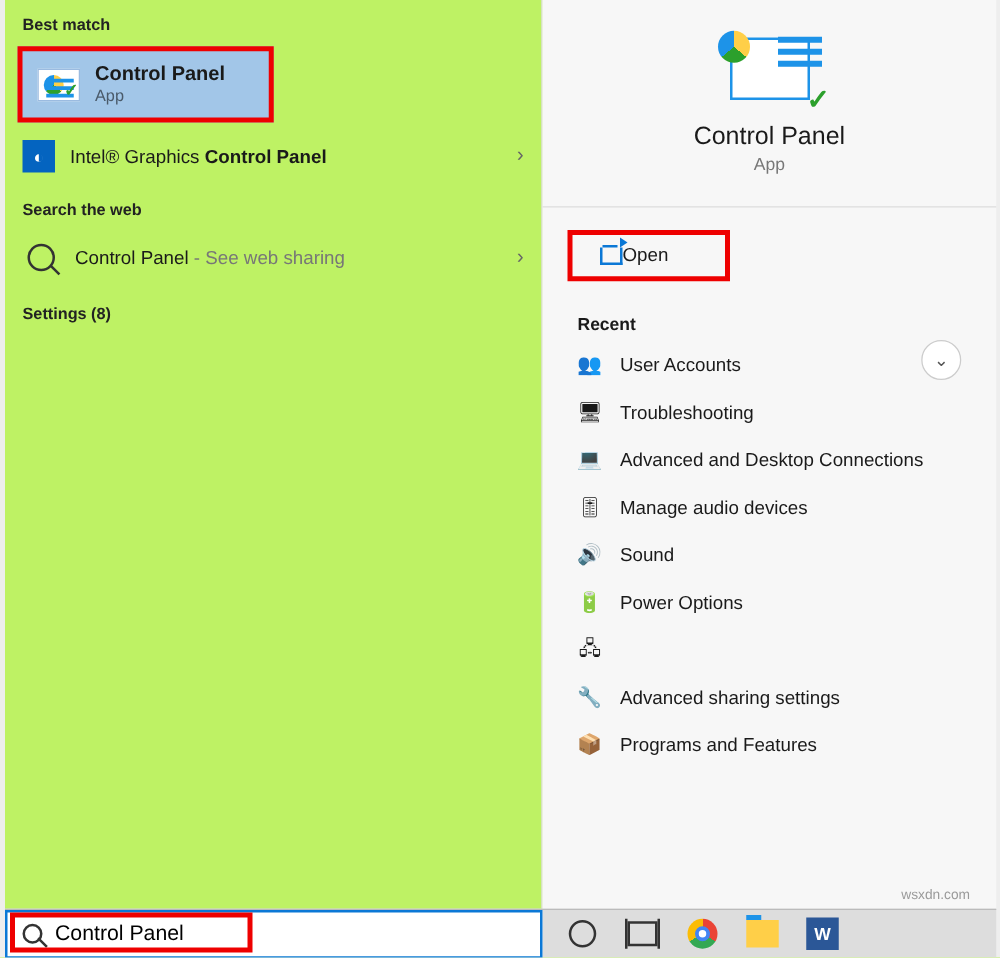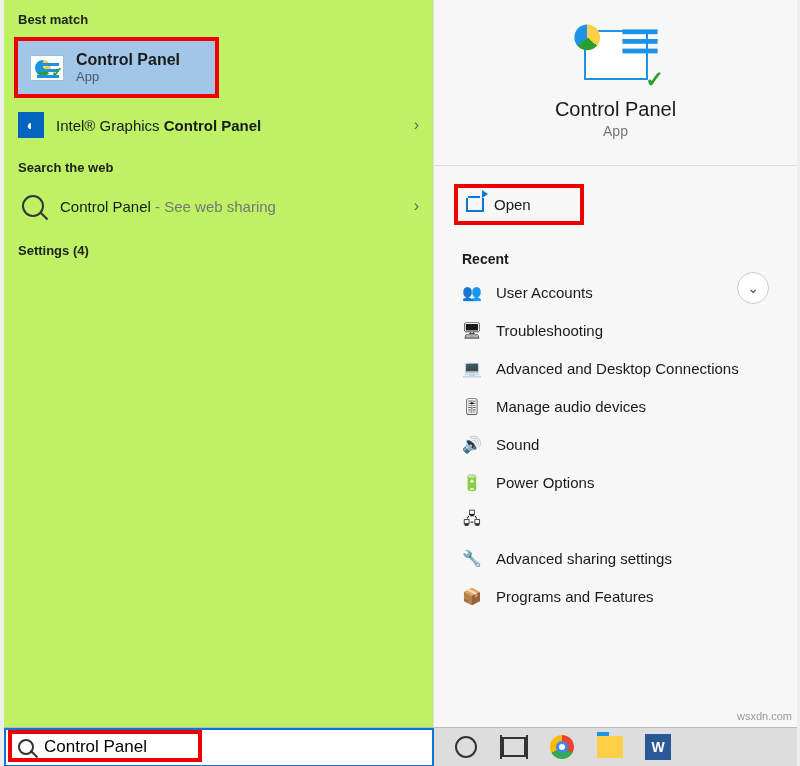--- a/index.html
+++ b/index.html
@@ -28,21 +28,21 @@
   .sub-grey { color: #777; }
 
   
   .hero { display:flex; flex-direction:column; align-items:center; padding: 30px 10px 22px 10px; }
   .hero-icon { width: 64px; height: 50px; background: #fff; border: 2px solid #1d93e8; display:flex; align-items:center; justify-content:center; }
   .hero-title { margin-top: 18px; font-size: 20px; }
   .hero-sub { font-size: 14px; color: #777; margin-top: 2px; }
 
   .divider { height:1px; background:#ddd; margin: 4px 0; }
 
-  .open-row { display:flex; align-items:center; gap:10px; padding: 8px 8px; border:4px solid #e00; width: 130px; margin: 14px 0 0 20px; }
+  .open-row { display:flex; align-items:center; gap:0; padding: 8px 22px; border:4px solid #e00; width: 130px; margin: 14px 0 0 20px; }
   .open-icon { width:18px; height:14px; border:2px solid #0b78d6; border-top:none; position:relative; }
   .open-icon::before { content:""; position:absolute; width:12px; height:2px; background:#0b78d6; top:-2px; left:0; }
   .open-icon .arr { position:absolute; right:-6px; top:-8px; width:0;height:0; border-left:6px solid #0b78d6; border-top:4px solid transparent; border-bottom:4px solid transparent; }
 
   .expand { width:32px; height:32px; border:1px solid #ccc; border-radius:50%; display:flex; align-items:center; justify-content:center; position:absolute; right:28px; top:272px; background:#fff; font-size:14px; color:#555;}
 
   .recent-label { font-size:14px; font-weight:600; padding: 26px 0 6px 28px; }
   .recent-list { display:flex; flex-direction:column; }
   .recent-item { display:flex; align-items:center; gap:14px; padding: 9px 0 9px 28px; font-size:15px; }
   .ric { width:20px; height:20px; display:flex; align-items:center; justify-content:center; font-size:16px; }
@@ -57,21 +57,21 @@
   .circle { width:22px; height:22px; border:2px solid #333; border-radius:50%; }
   .chrome { width:24px;height:24px;border-radius:50%; background: conic-gradient(#ea4335 0 120deg,#34a853 120deg 240deg,#fbbc05 240deg 360deg); position:relative;}
   .chrome::after{content:"";position:absolute;inset:6px;background:#fff;border-radius:50%;border:3px solid #4285f4;}
   .explorer{ width:26px;height:22px; background:#ffcf48; position:relative;}
   .explorer::before{content:"";position:absolute;top:-4px;left:0;width:12px;height:4px;background:#1d93e8;}
   .word{ width:26px;height:26px;background:#2b5797;color:#fff;font-weight:700;font-size:14px;display:flex;align-items:center;justify-content:center;}
   .taskview{ width:24px;height:20px;border:2px solid #333; position:relative;}
   .taskview::before,.taskview::after{content:"";position:absolute;width:2px;height:24px;background:#333;top:-4px;}
   .taskview::before{left:-4px}.taskview::after{right:-4px}
 
-  .watermark { position:absolute; right:8px; bottom:44px; font-size:11px; color:#9a9a9a; }
+  .watermark { position:absolute; right:24px; bottom:44px; font-size:11px; color:#9a9a9a; }
 
   .cp-mini { width:100%; height:100%; position:relative; }
   .cp-mini .pie { position:absolute; left:4px; top:4px; width:16px; height:16px; border-radius:50%; background: conic-gradient(#ffcf48 0 130deg, #2ca02c 130deg 230deg, #1d93e8 230deg 360deg); }
   .cp-mini .bars { position:absolute; right:4px; top:4px; width:22px; height:16px; }
   .cp-mini .bars span { display:block; height:3px; background:#1d93e8; margin:3px 0; }
   .cp-mini .tick { position:absolute; right:0; bottom:0; color:#2ca02c; font-size:14px; font-weight:700; }
 
   .cp-hero-inner { transform: scale(1.6); }
 
 </style>
@@ -122,21 +122,21 @@
         <div class="result-icon">
             <div class="mag"></div>
           </div>
         <div>
           <span>Control Panel</span><span class="sub-grey"> - See web sharing</span>
         </div>
       </div>
       <div class="chev">›</div>
     </div>
 
-    <div class="section-label">Settings (4)</div>
+    <div class="section-label">Settings (8)</div>
   </div>
 
   <div class="right">
     <div class="hero">
       <div class="hero-icon">
         <div class="cp-mini cp-hero-inner">
             <div class="pie"></div>
             <div class="bars">
               <span></span>
               <span></span>

